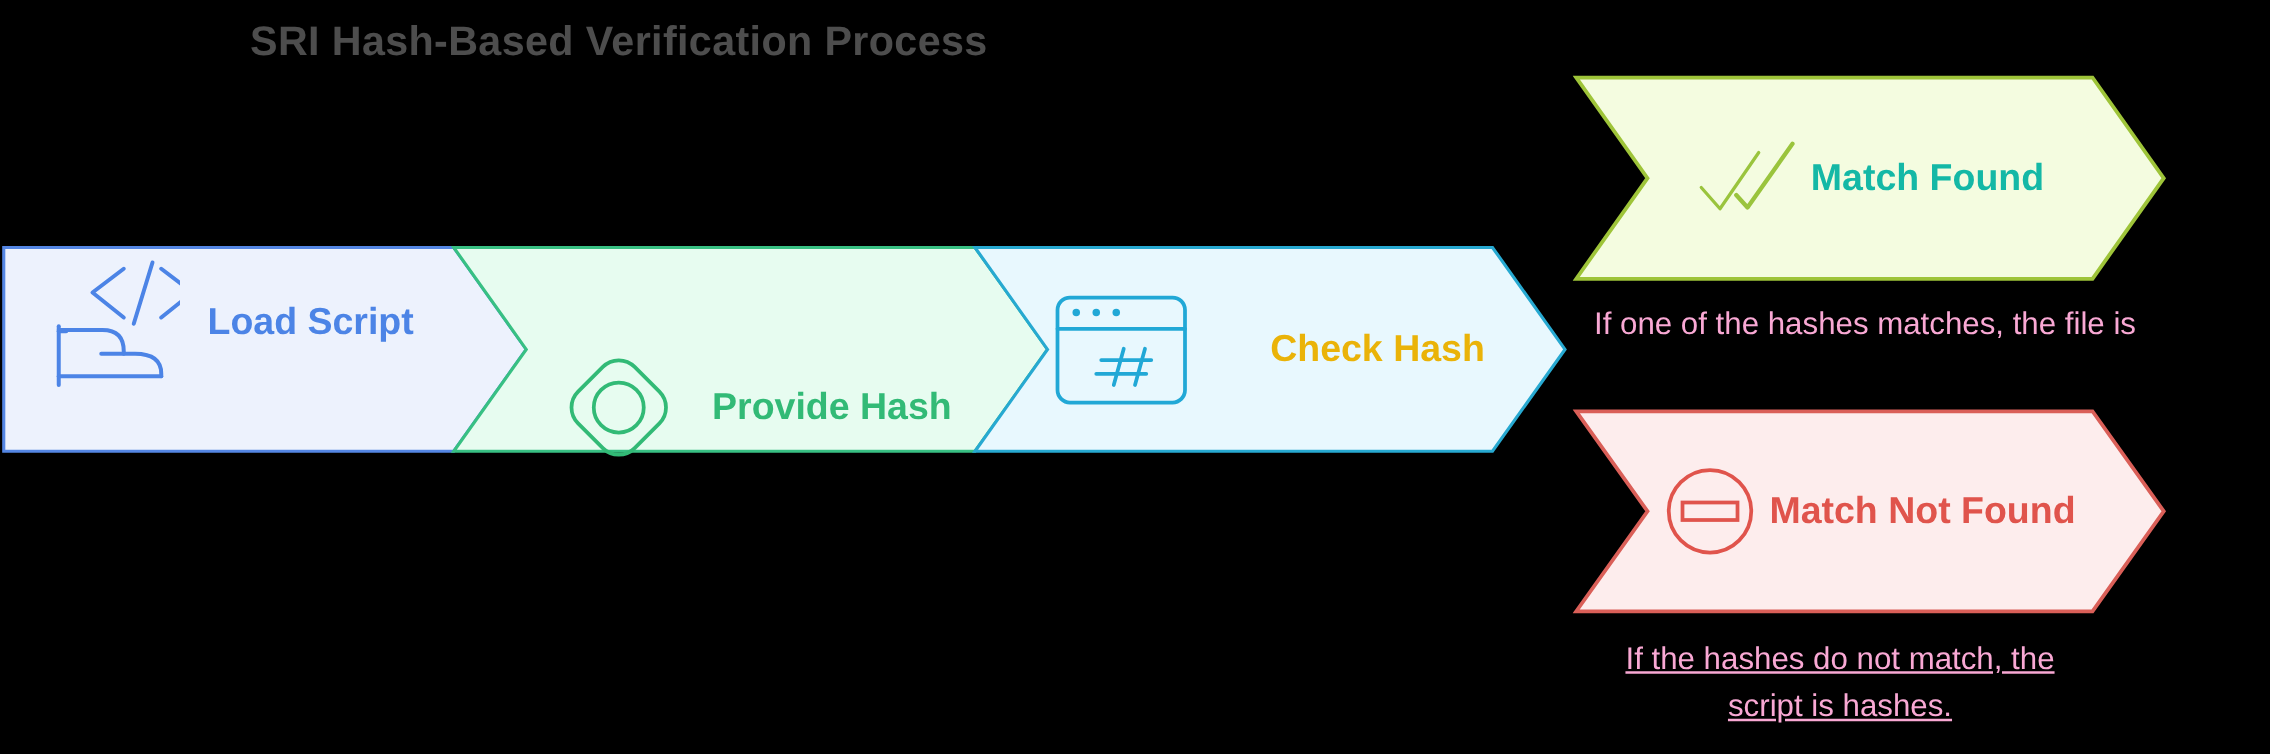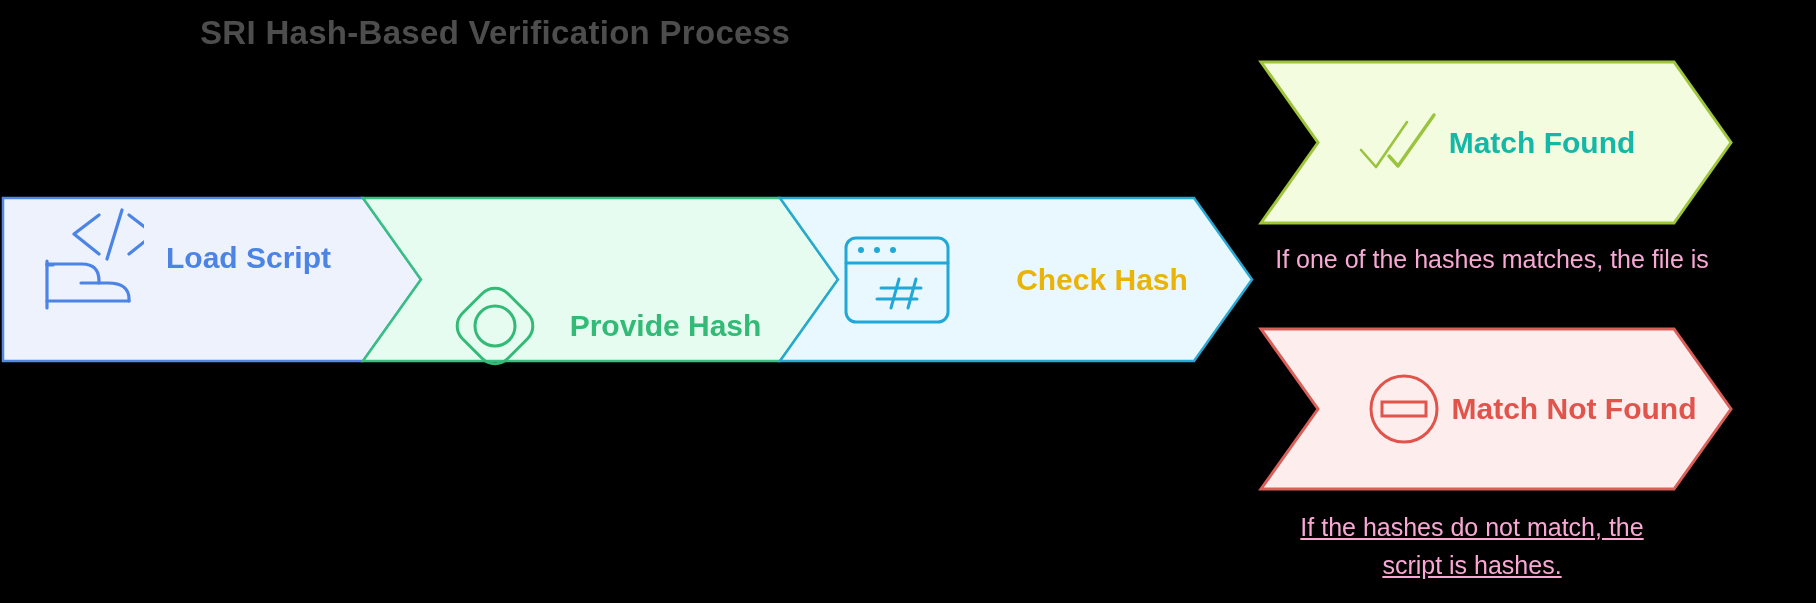--- a/index.html
+++ b/index.html
@@ -20,21 +20,21 @@
   .poly1{fill:#edf2fd;stroke:#5486e4;stroke-width:2.5;}
   .poly2{fill:#e7fcf0;stroke:#38c083;stroke-width:2.5;}
   .poly3{fill:#e8f8fe;stroke:#27a9d1;stroke-width:2.5;}
   .polyY{fill:#f4fce0;stroke:#9ec439;stroke-width:3;}
   .polyR{fill:#fdeded;stroke:#da5f58;stroke-width:3;}
   .content{position:absolute;display:flex;align-items:center;justify-content:center;}
   .c1{left:2px;top:198px;width:361px;height:119px;gap:22px;}
   .c2{left:421px;top:198px;width:359px;height:163px;gap:20px;margin-top:46px;}
   .c3{left:838px;top:198px;width:356px;height:163px;gap:26px;}
   .cY{left:1318px;top:62px;width:356px;height:161px;gap:10px;}
-  .cR{left:1354px;top:329px;width:356px;height:160px;gap:12px;}
+  .cR{left:1318px;top:329px;width:356px;height:160px;gap:12px;}
   .label{font-size:30px;font-weight:700;white-space:nowrap;}
   .l1{color:#4c84e6;}
   .l2{color:#32ba76;}
   .l3{color:#eab308;margin-left:40px;}
   .lY{color:#14b8a6;}
   .lR{color:#e0544c;}
   .icon{flex:0 0 auto;display:block;}
   .caption{
     position:absolute;text-align:center;font-size:25px;color:#f9a8d4;
     line-height:38px;

